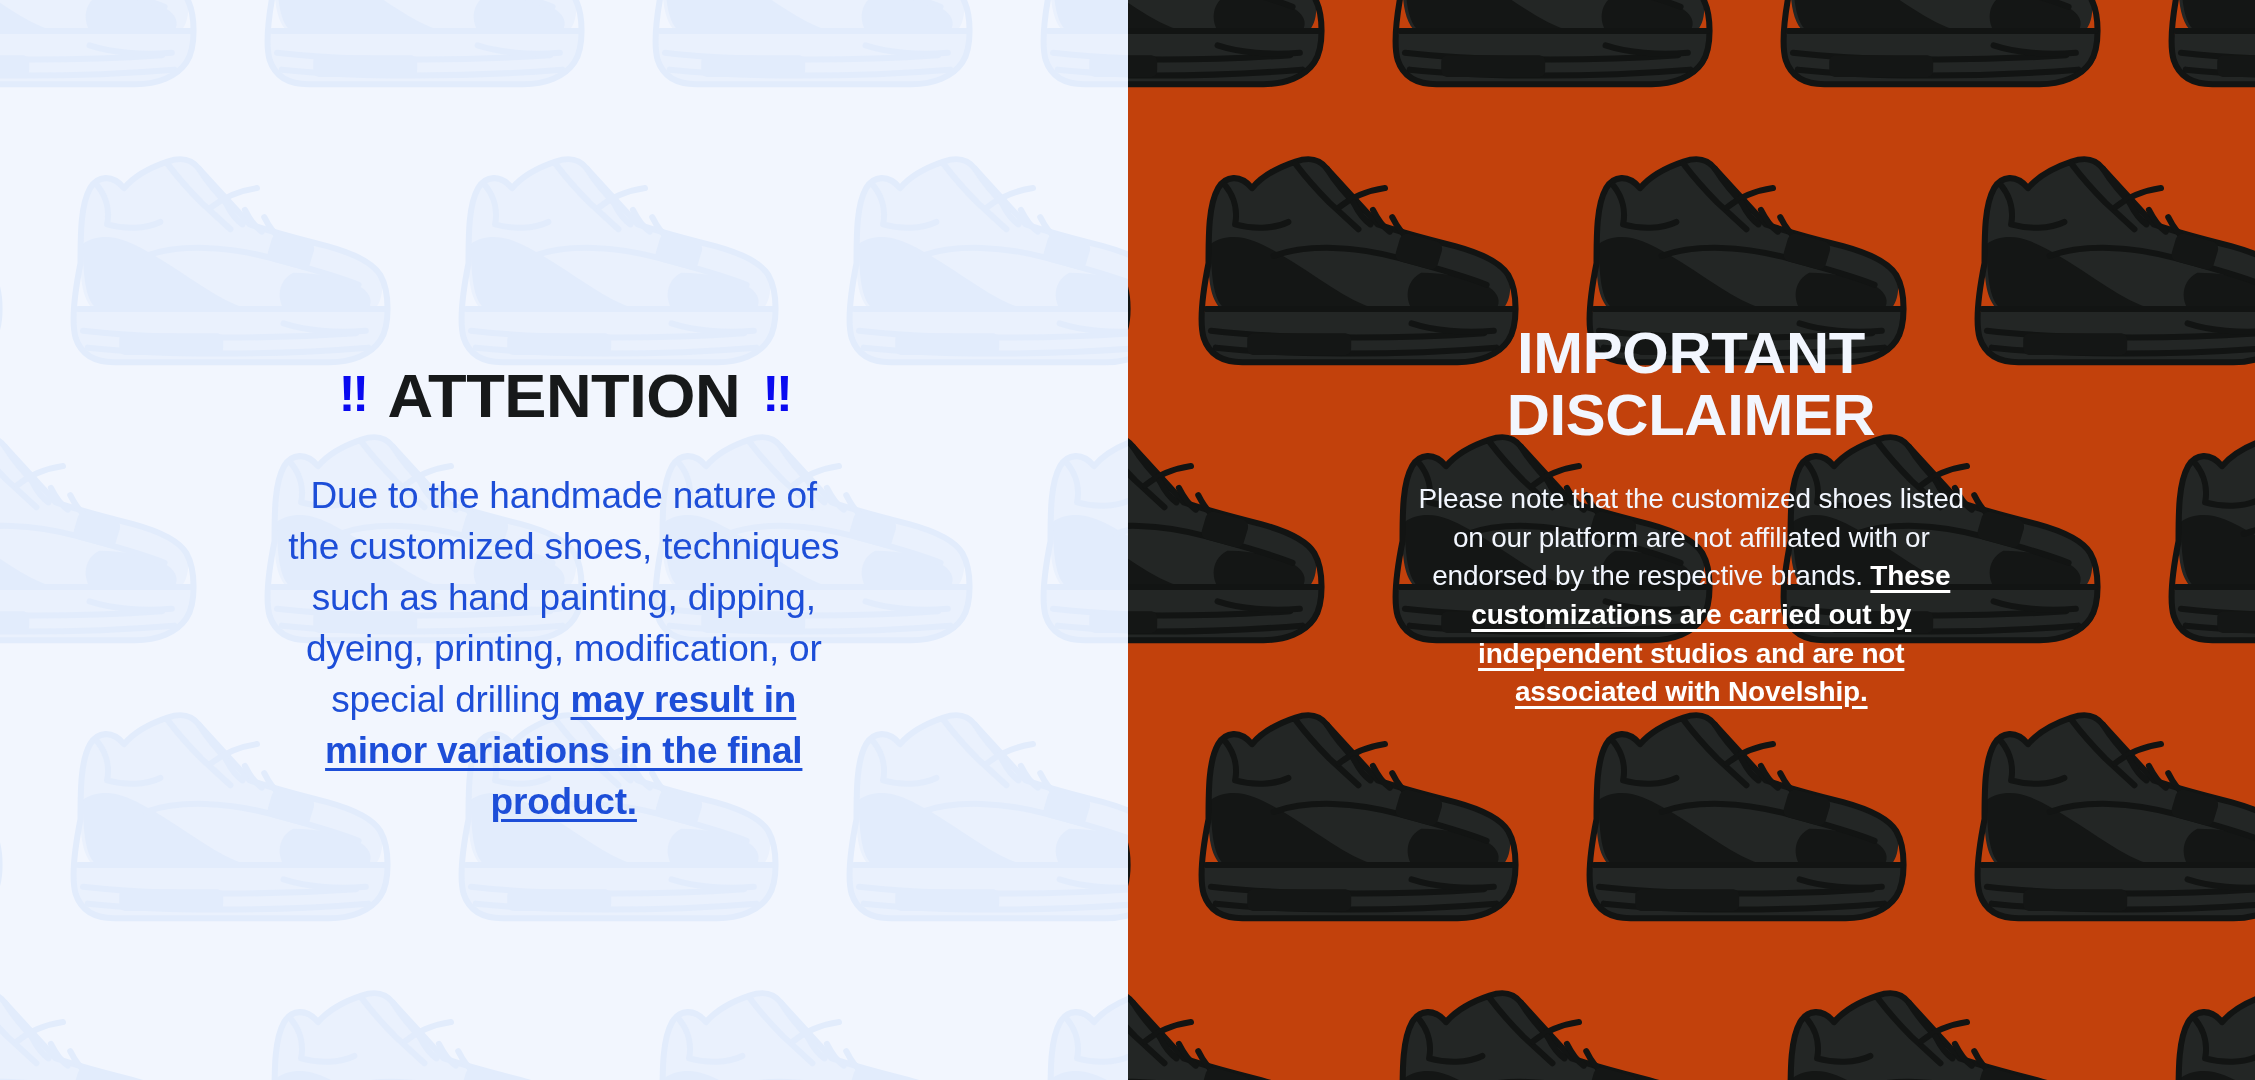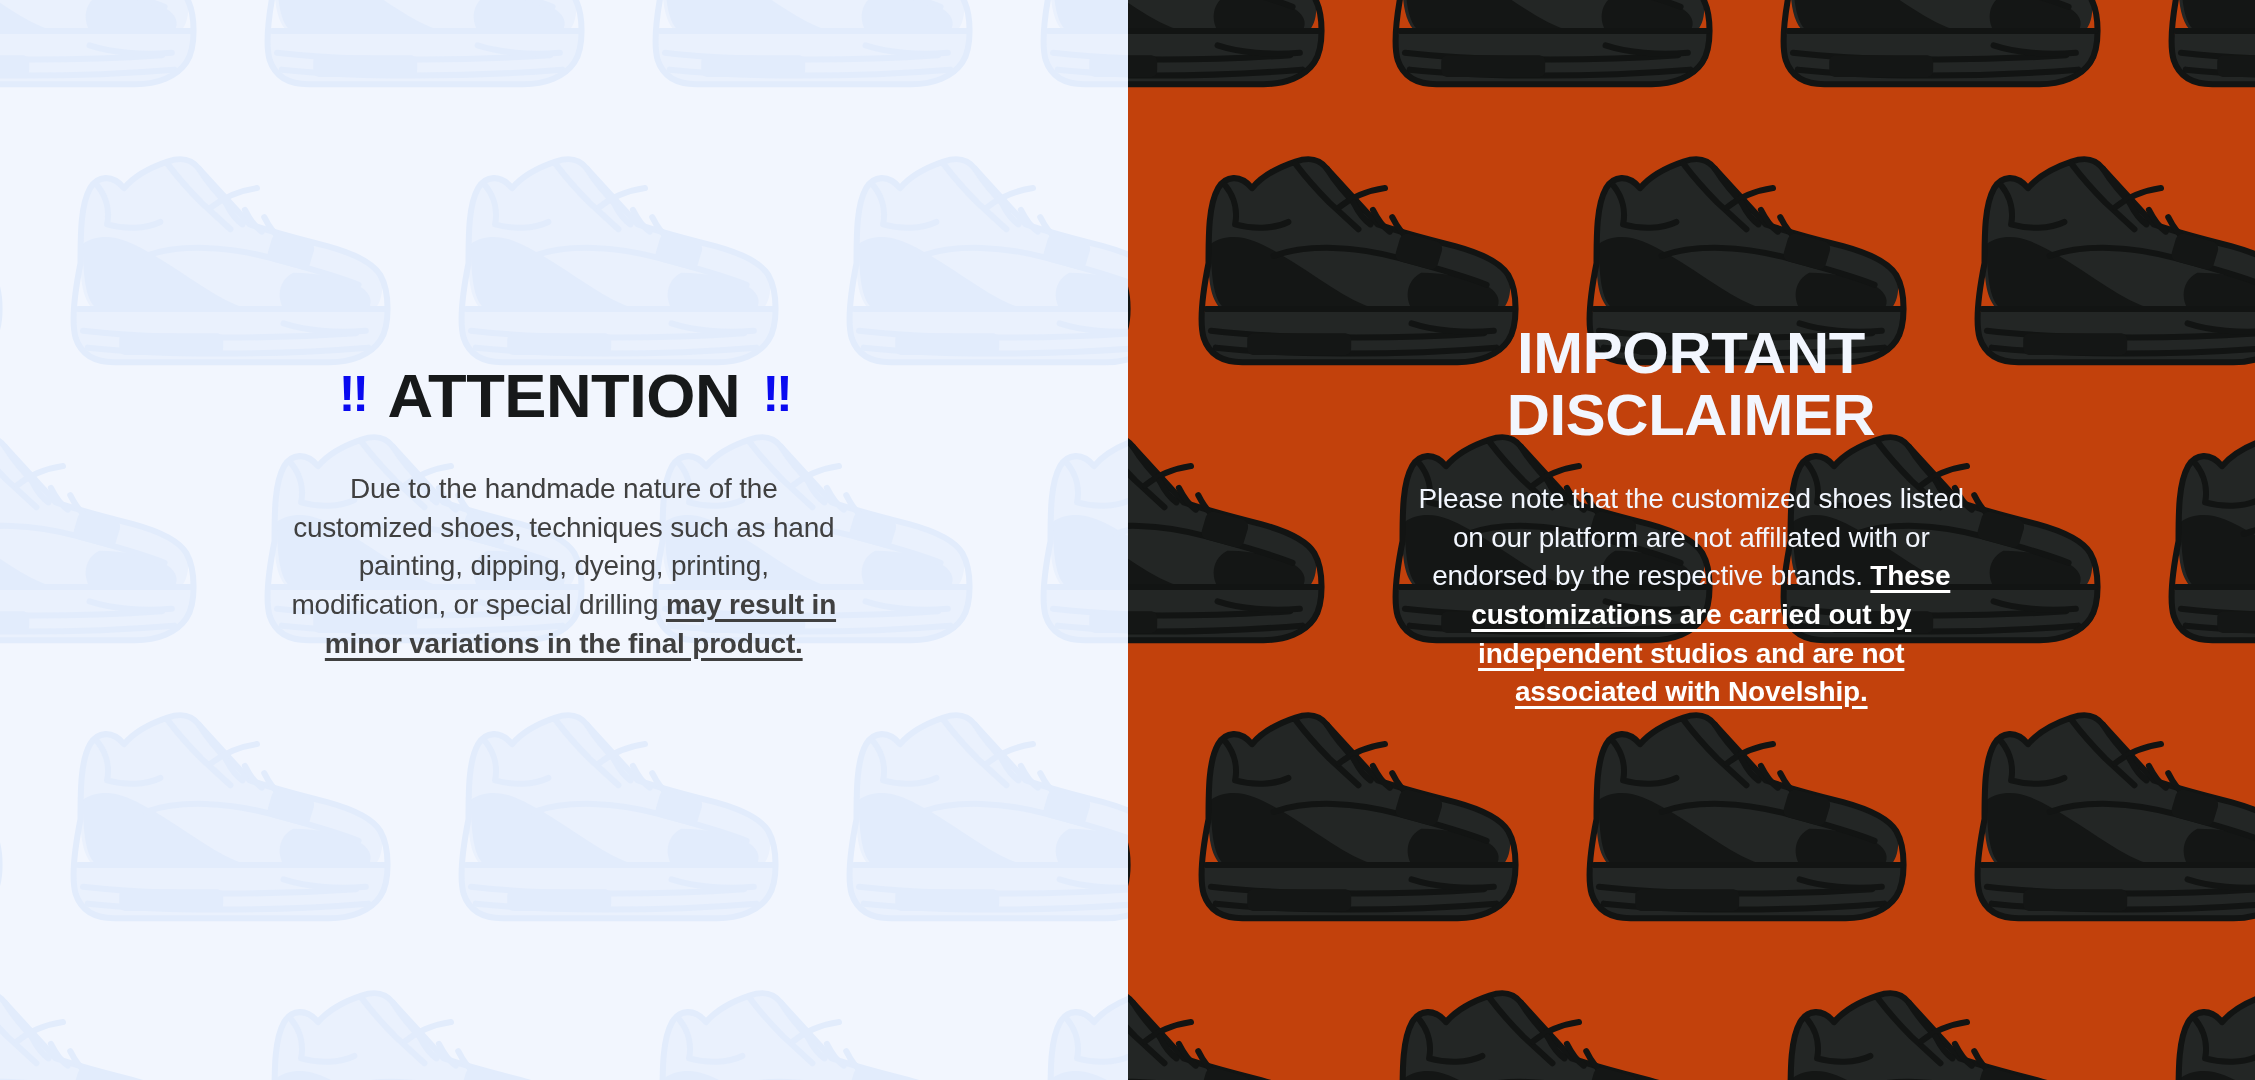--- a/index.html
+++ b/index.html
@@ -104,22 +104,22 @@
     font-weight: 700;
     line-height: 1;
     position: relative;
     top: -2px;
     letter-spacing: -4px;
   }
   .attention-word { transform: scaleX(1.02); }
 
   .body-text {
     text-align: center;
-    color: #404040;
-    font-size: 28px;
+    color: #1d4ed8;
+    font-size: 37px;
     line-height: 1.38;
     margin: 0;
     width: 560px;
     letter-spacing: -0.2px;
   }
   .panel-light .body-text { margin-top: 43px; }
 
   .body-text b {
     font-weight: 700;
     text-decoration: underline;

